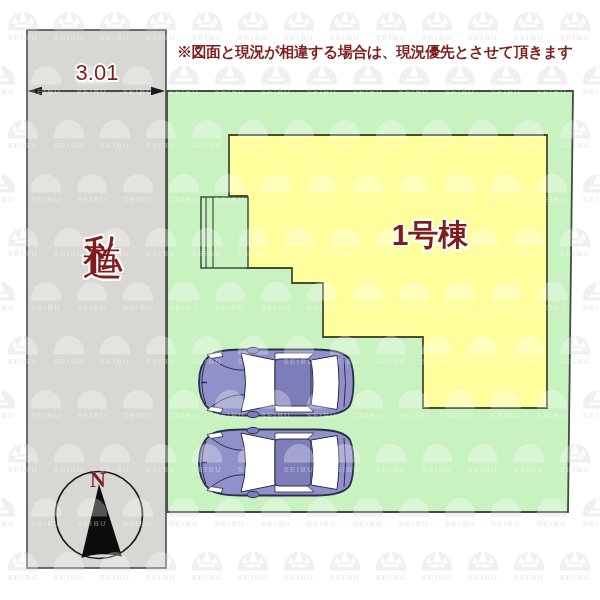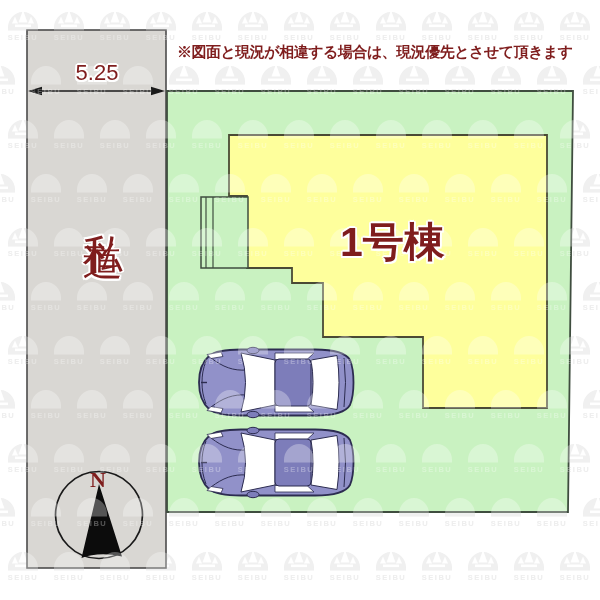--- a/index.html
+++ b/index.html
@@ -16,21 +16,21 @@
   }
   .disclaimer{
     left:177px;top:43px;font-size:15px;font-weight:600;letter-spacing:-0.5px;
     text-shadow:-1px -1px 0 #fff,1px -1px 0 #fff,-1px 1px 0 #fff,1px 1px 0 #fff;
   }
   .dim-label{left:66px;top:60px;width:62px;text-align:center;font-size:22px;}
   .road-label{
     left:76px;top:202px;font-size:40px;letter-spacing:8px;
     writing-mode:vertical-rl;text-orientation:upright;
   }
-  .bldg-label{left:340px;top:215px;width:150px;text-align:left;font-size:41px;font-weight:600;}
+  .bldg-label{left:355px;top:215px;width:150px;text-align:center;font-size:30px;font-weight:600;}
   .north-label{
     left:84px;top:467px;width:28px;text-align:center;font-size:22px;font-weight:bold;
     font-family:"Liberation Serif",serif;text-shadow:none;
   }
 </style>
 </head>
 <body>
 
 <div class="stage">
 
@@ -127,18 +127,18 @@
 
     <g>
       <circle cx="99" cy="515" r="43.5" fill="none" stroke="#1a1a1a" stroke-width="1.7"></circle>
       <path d="M 99,484 L 81.5,558 Q 99,551.5 122,556.5 Z" fill="#0c0c0c"></path>
     </g>
 
     <rect x="0" y="0" width="600" height="600" fill="url(#wmW)" opacity="0.30"></rect>
   </svg>
 
   <div class="txt disclaimer">※図面と現況が相違する場合は、現況優先とさせて頂きます</div>
-  <div class="txt dim-label">5.25</div>
+  <div class="txt dim-label">3.01</div>
   <div class="txt road-label">私道</div>
   <div class="txt bldg-label">1号棟</div>
   <div class="txt north-label">N</div>
 
 </div>
 
 </body></html>

